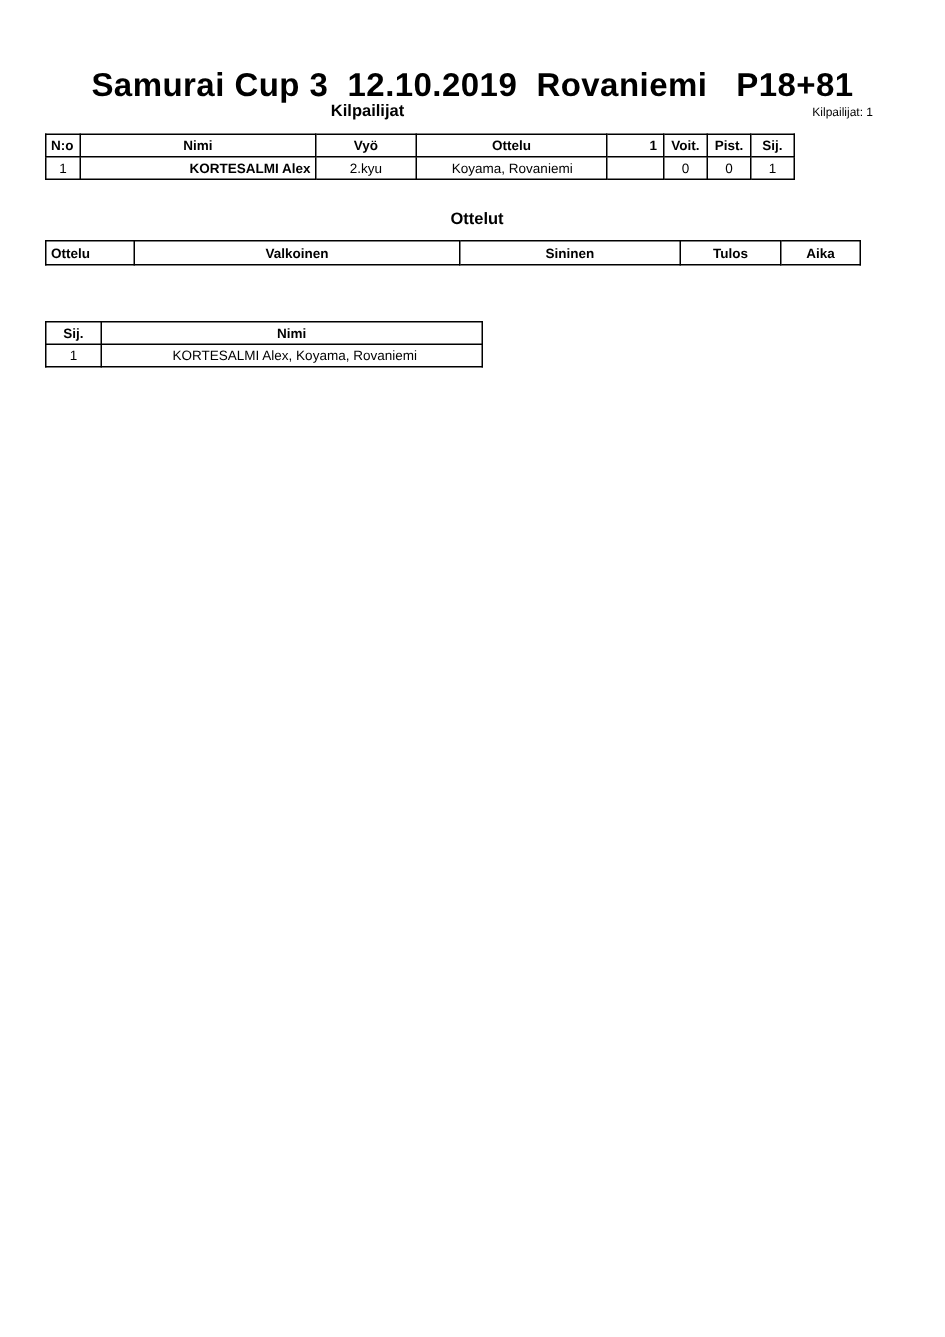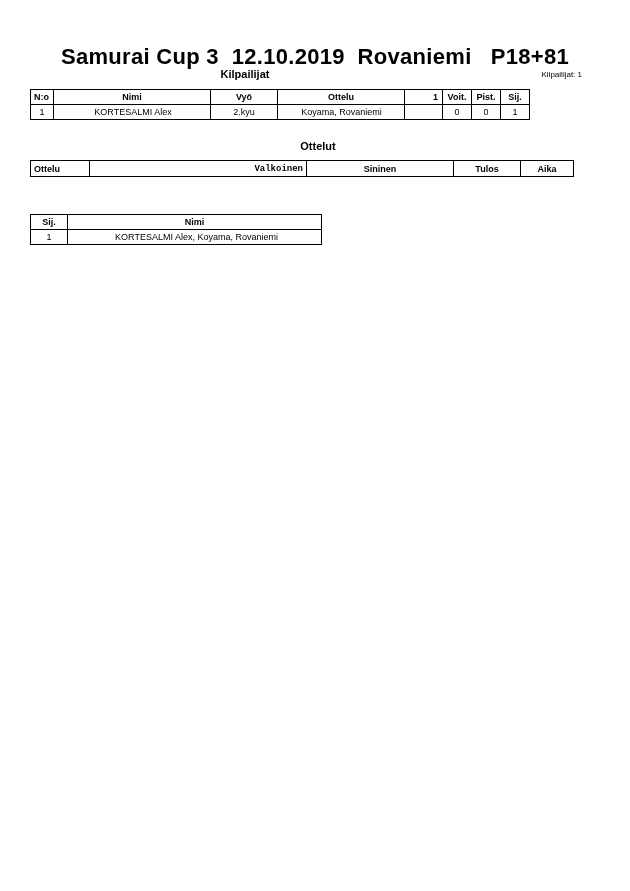--- a/index.html
+++ b/index.html
@@ -74,35 +74,35 @@
   .tbl-competitors th.c-no      { width: 16px; text-align: left; }
   .tbl-competitors th.c-name    { width: 150px; text-align: center; }
   .tbl-competitors th.c-belt    { width: 60px; text-align: center; }
   .tbl-competitors th.c-club    { width: 120px; text-align: center; }
   .tbl-competitors th.c-pool    { width: 30px; text-align: right; padding-right: 4px; }
   .tbl-competitors th.c-wins    { width: 22px; text-align: center; }
   .tbl-competitors th.c-points  { width: 22px; text-align: center; }
   .tbl-competitors th.c-rank    { width: 22px; text-align: center; }
 
   .tbl-competitors td.c-no     { text-align: center; }
-  .tbl-competitors td.c-name   { text-align: center; padding-left: 5px; }
+  .tbl-competitors td.c-name   { text-align: right; padding-left: 5px; font-weight: bold; }
   .tbl-competitors td.c-belt   { text-align: center; }
   .tbl-competitors td.c-club   { text-align: center; padding-left: 4px; }
   .tbl-competitors td.c-pool   { text-align: center; }
   .tbl-competitors td.c-wins,
   .tbl-competitors td.c-points,
   .tbl-competitors td.c-rank   { text-align: center; }
 
   .tbl-matches {
     left: 30px;
     top: 160px;
   }
   .tbl-matches th { height: 15px; }
   .tbl-matches th.m-match { width: 52px; text-align: left; }
-  .tbl-matches th.m-white { width: 210px; text-align: right; font-family: Liberation Mono, monospace; }
+  .tbl-matches th.m-white { width: 210px; text-align: center; }
   .tbl-matches th.m-blue  { width: 140px; text-align: center; }
   .tbl-matches th.m-result{ width: 60px; text-align: center; }
   .tbl-matches th.m-time  { width: 46px; text-align: center; }
 
   .tbl-results {
     left: 30px;
     top: 214px;
   }
   .tbl-results th.r-rank { width: 30px; text-align: center; }
   .tbl-results th.r-name { width: 247px; text-align: center; }

